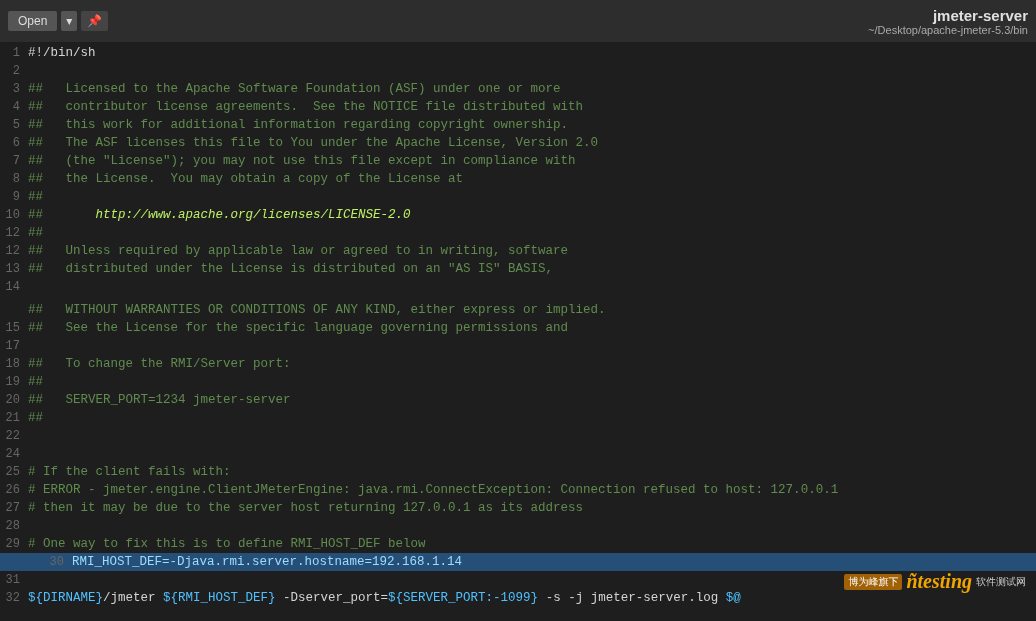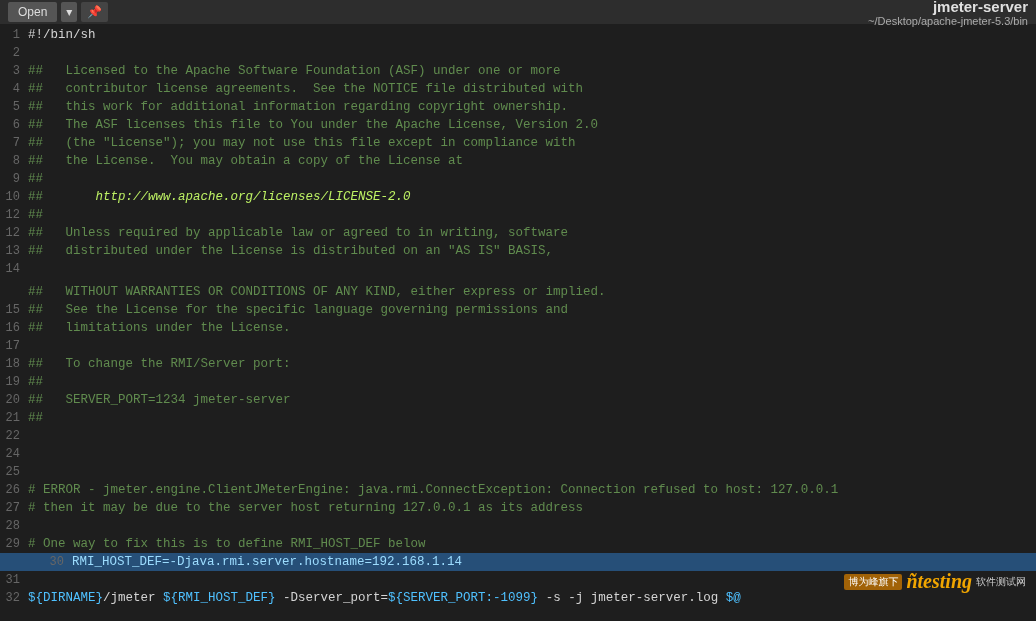--- a/index.html
+++ b/index.html
@@ -13,21 +13,21 @@
       height: 621px;
       background: #1e1e1e;
       font-family: 'Courier New', Courier, monospace;
       font-size: 13px;
       overflow: hidden;
     }
 
     
     .titlebar {
       background: #2d2d2d;
-      height: 24px;
+      height: 42px;
       display: flex;
       align-items: center;
       justify-content: space-between;
       padding: 0 8px;
     }
 
     .titlebar-left {
       display: flex;
       align-items: center;
       gap: 4px;
@@ -217,24 +217,20 @@
     </div>
     <div class="code-line">
       <span class="line-num">14</span>
       <span class="line-content" style="color: rgb(96, 139, 78); margin-top: 23px;">##   WITHOUT WARRANTIES OR CONDITIONS OF ANY KIND, either express or implied.</span>
     </div>
     <div class="code-line">
       <span class="line-num">15</span>
       <span class="line-content" style="color: rgb(96, 139, 78);">##   See the License for the specific language governing permissions and</span>
     </div>
     <div class="code-line">
-      <span class="line-num">16</span>
-      <span class="line-content" style="color: rgb(96, 139, 78);">##   limitations under the License.</span>
-    </div>
-    <div class="code-line">
       <span class="line-num">17</span>
       <span class="line-content"></span>
     </div>
     <div class="code-line">
       <span class="line-num">18</span>
       <span class="line-content" style="color: rgb(96, 139, 78);">##   To change the RMI/Server port:</span>
     </div>
     <div class="code-line">
       <span class="line-num">19</span>
       <span class="line-content" style="color: rgb(96, 139, 78);">##</span>
@@ -250,20 +246,21 @@
     <div class="code-line">
       <span class="line-num">22</span>
       <span class="line-content"></span>
     </div>
     <div class="code-line">
       <span class="line-num">24</span>
       <span class="line-content"></span>
     </div>
     <div class="code-line">
       <span class="line-num">25</span>
+      <span class="line-content" style="color: rgb(96, 139, 78);"># If the client fails with:</span>
     </div>
     <div class="code-line">
       <span class="line-num">26</span>
       <span class="line-content" style="color: rgb(96, 139, 78);"># ERROR - jmeter.engine.ClientJMeterEngine: java.rmi.ConnectException: Connection refused to host: 127.0.0.1</span>
     </div>
     <div class="code-line">
       <span class="line-num">27</span>
       <span class="line-content" style="color: rgb(96, 139, 78);"># then it may be due to the server host returning 127.0.0.1 as its address</span>
     </div>
     <div class="code-line">

